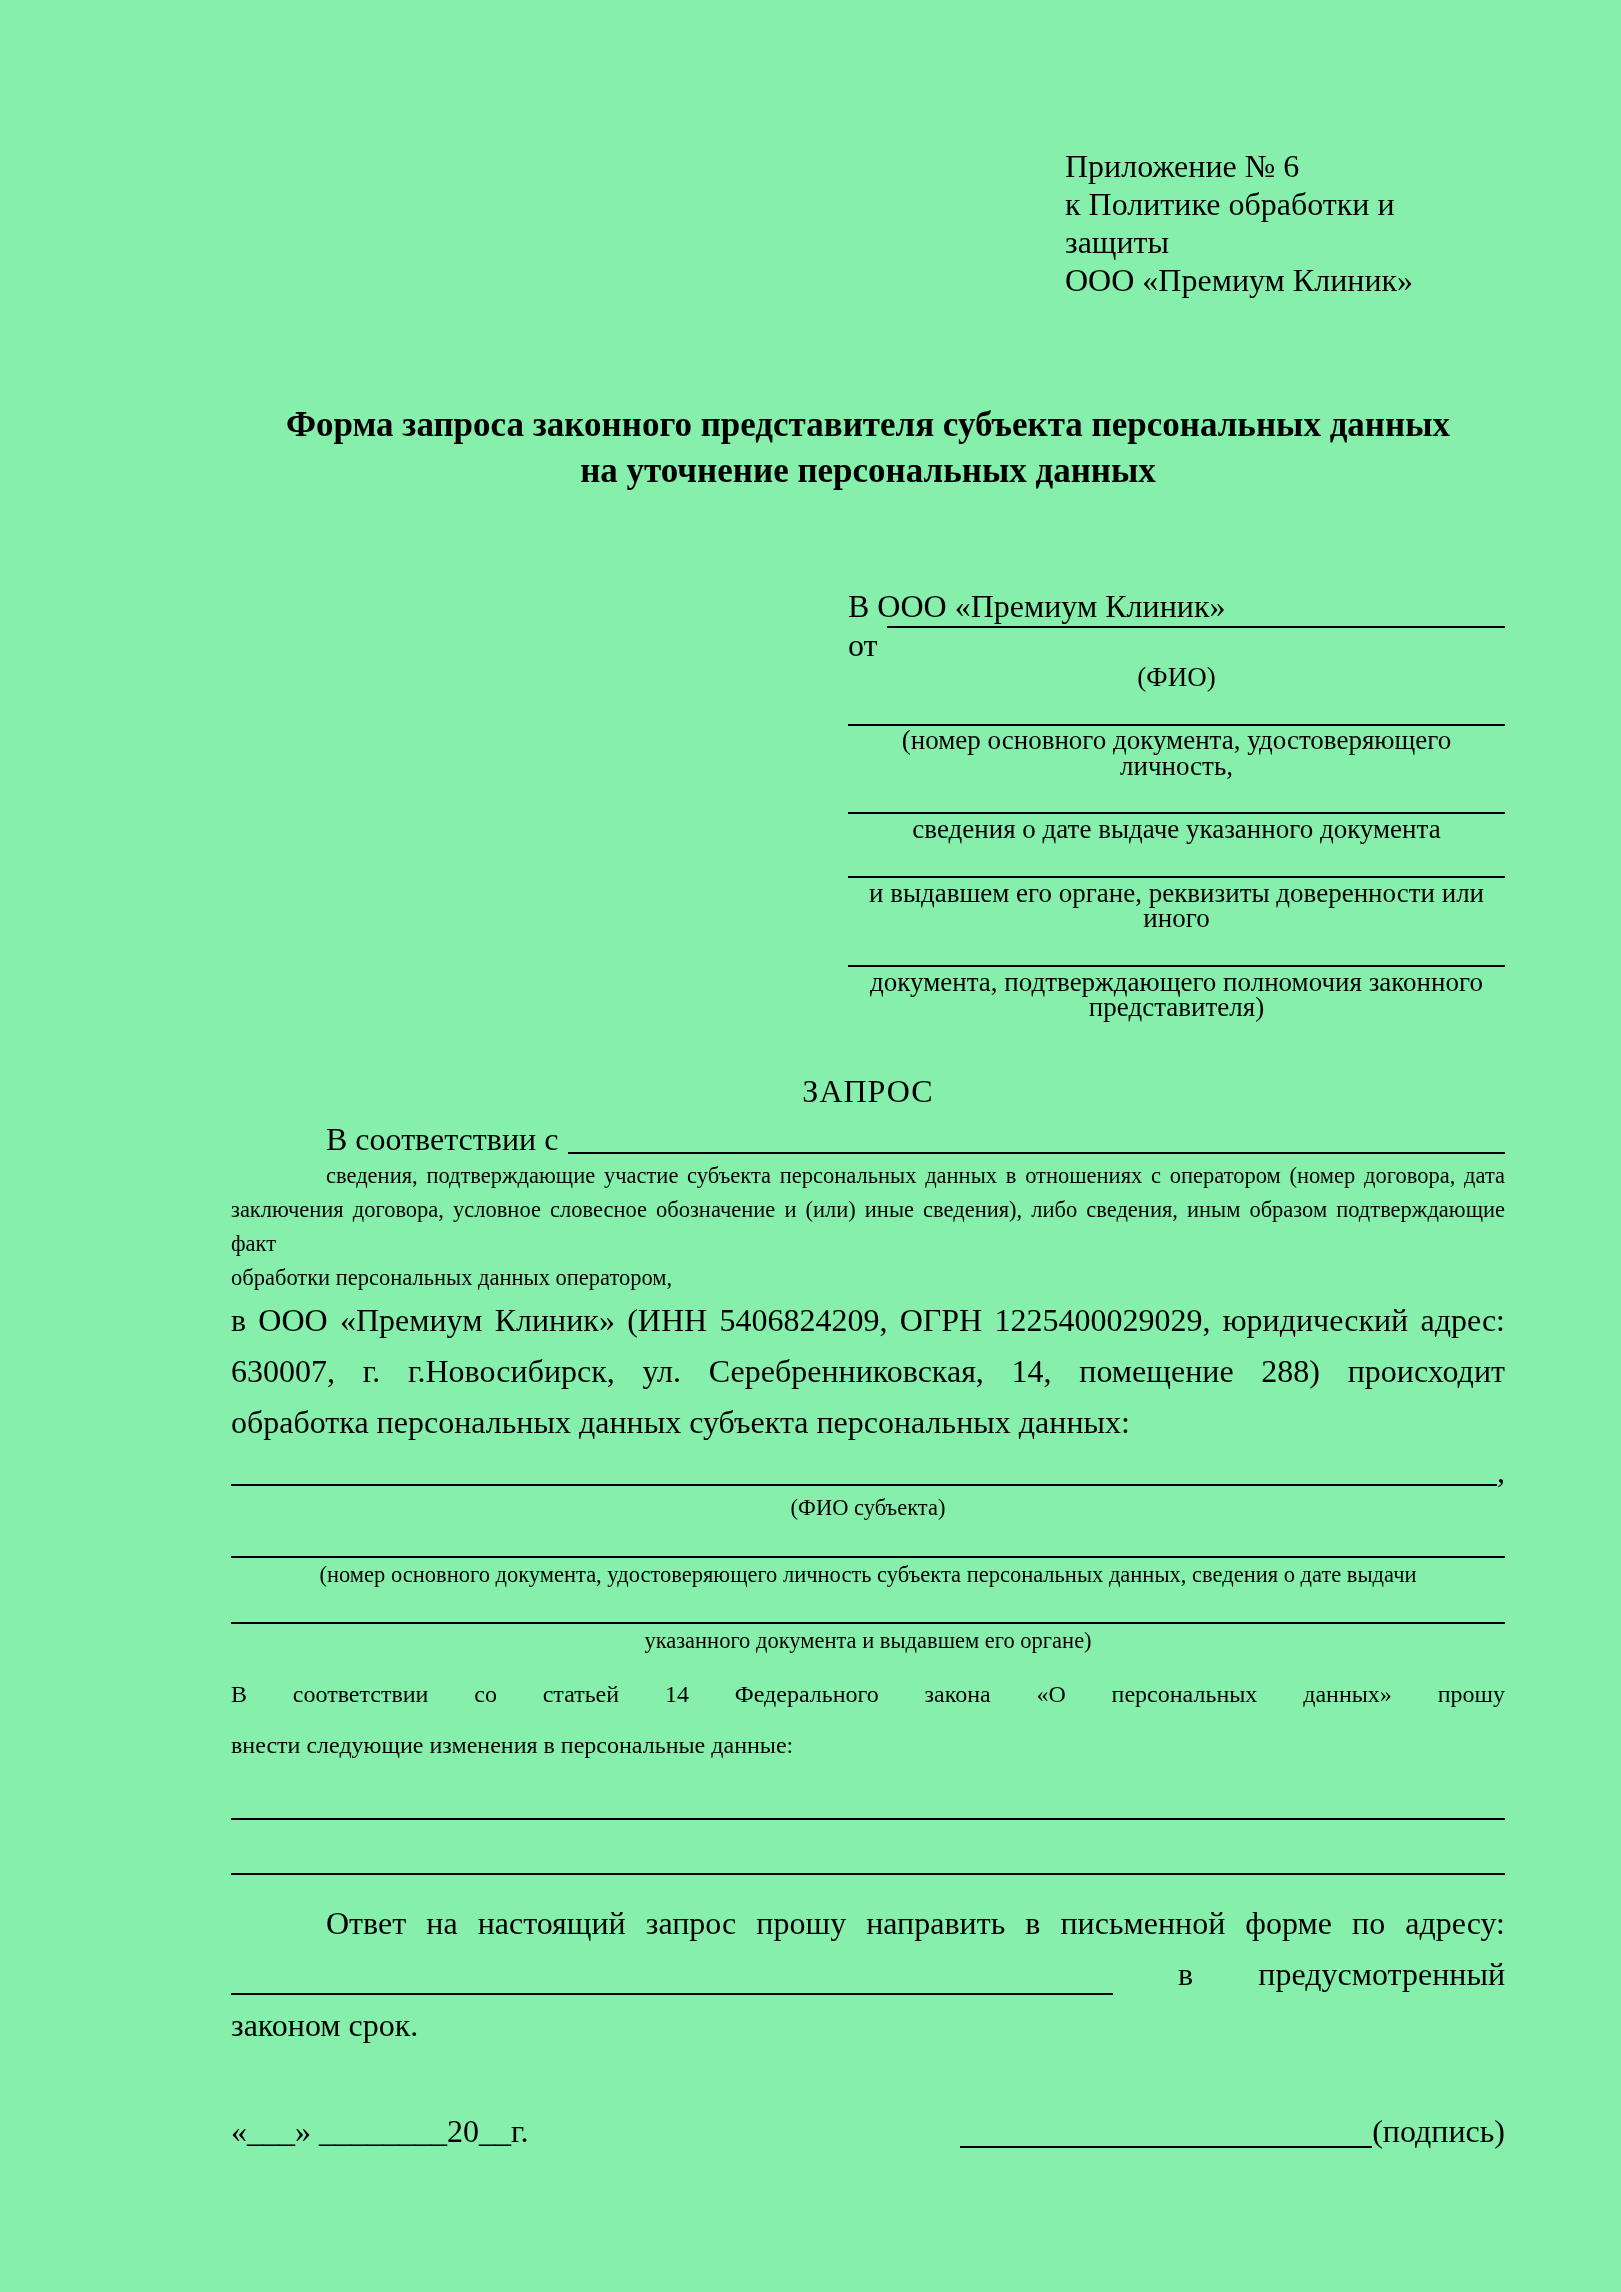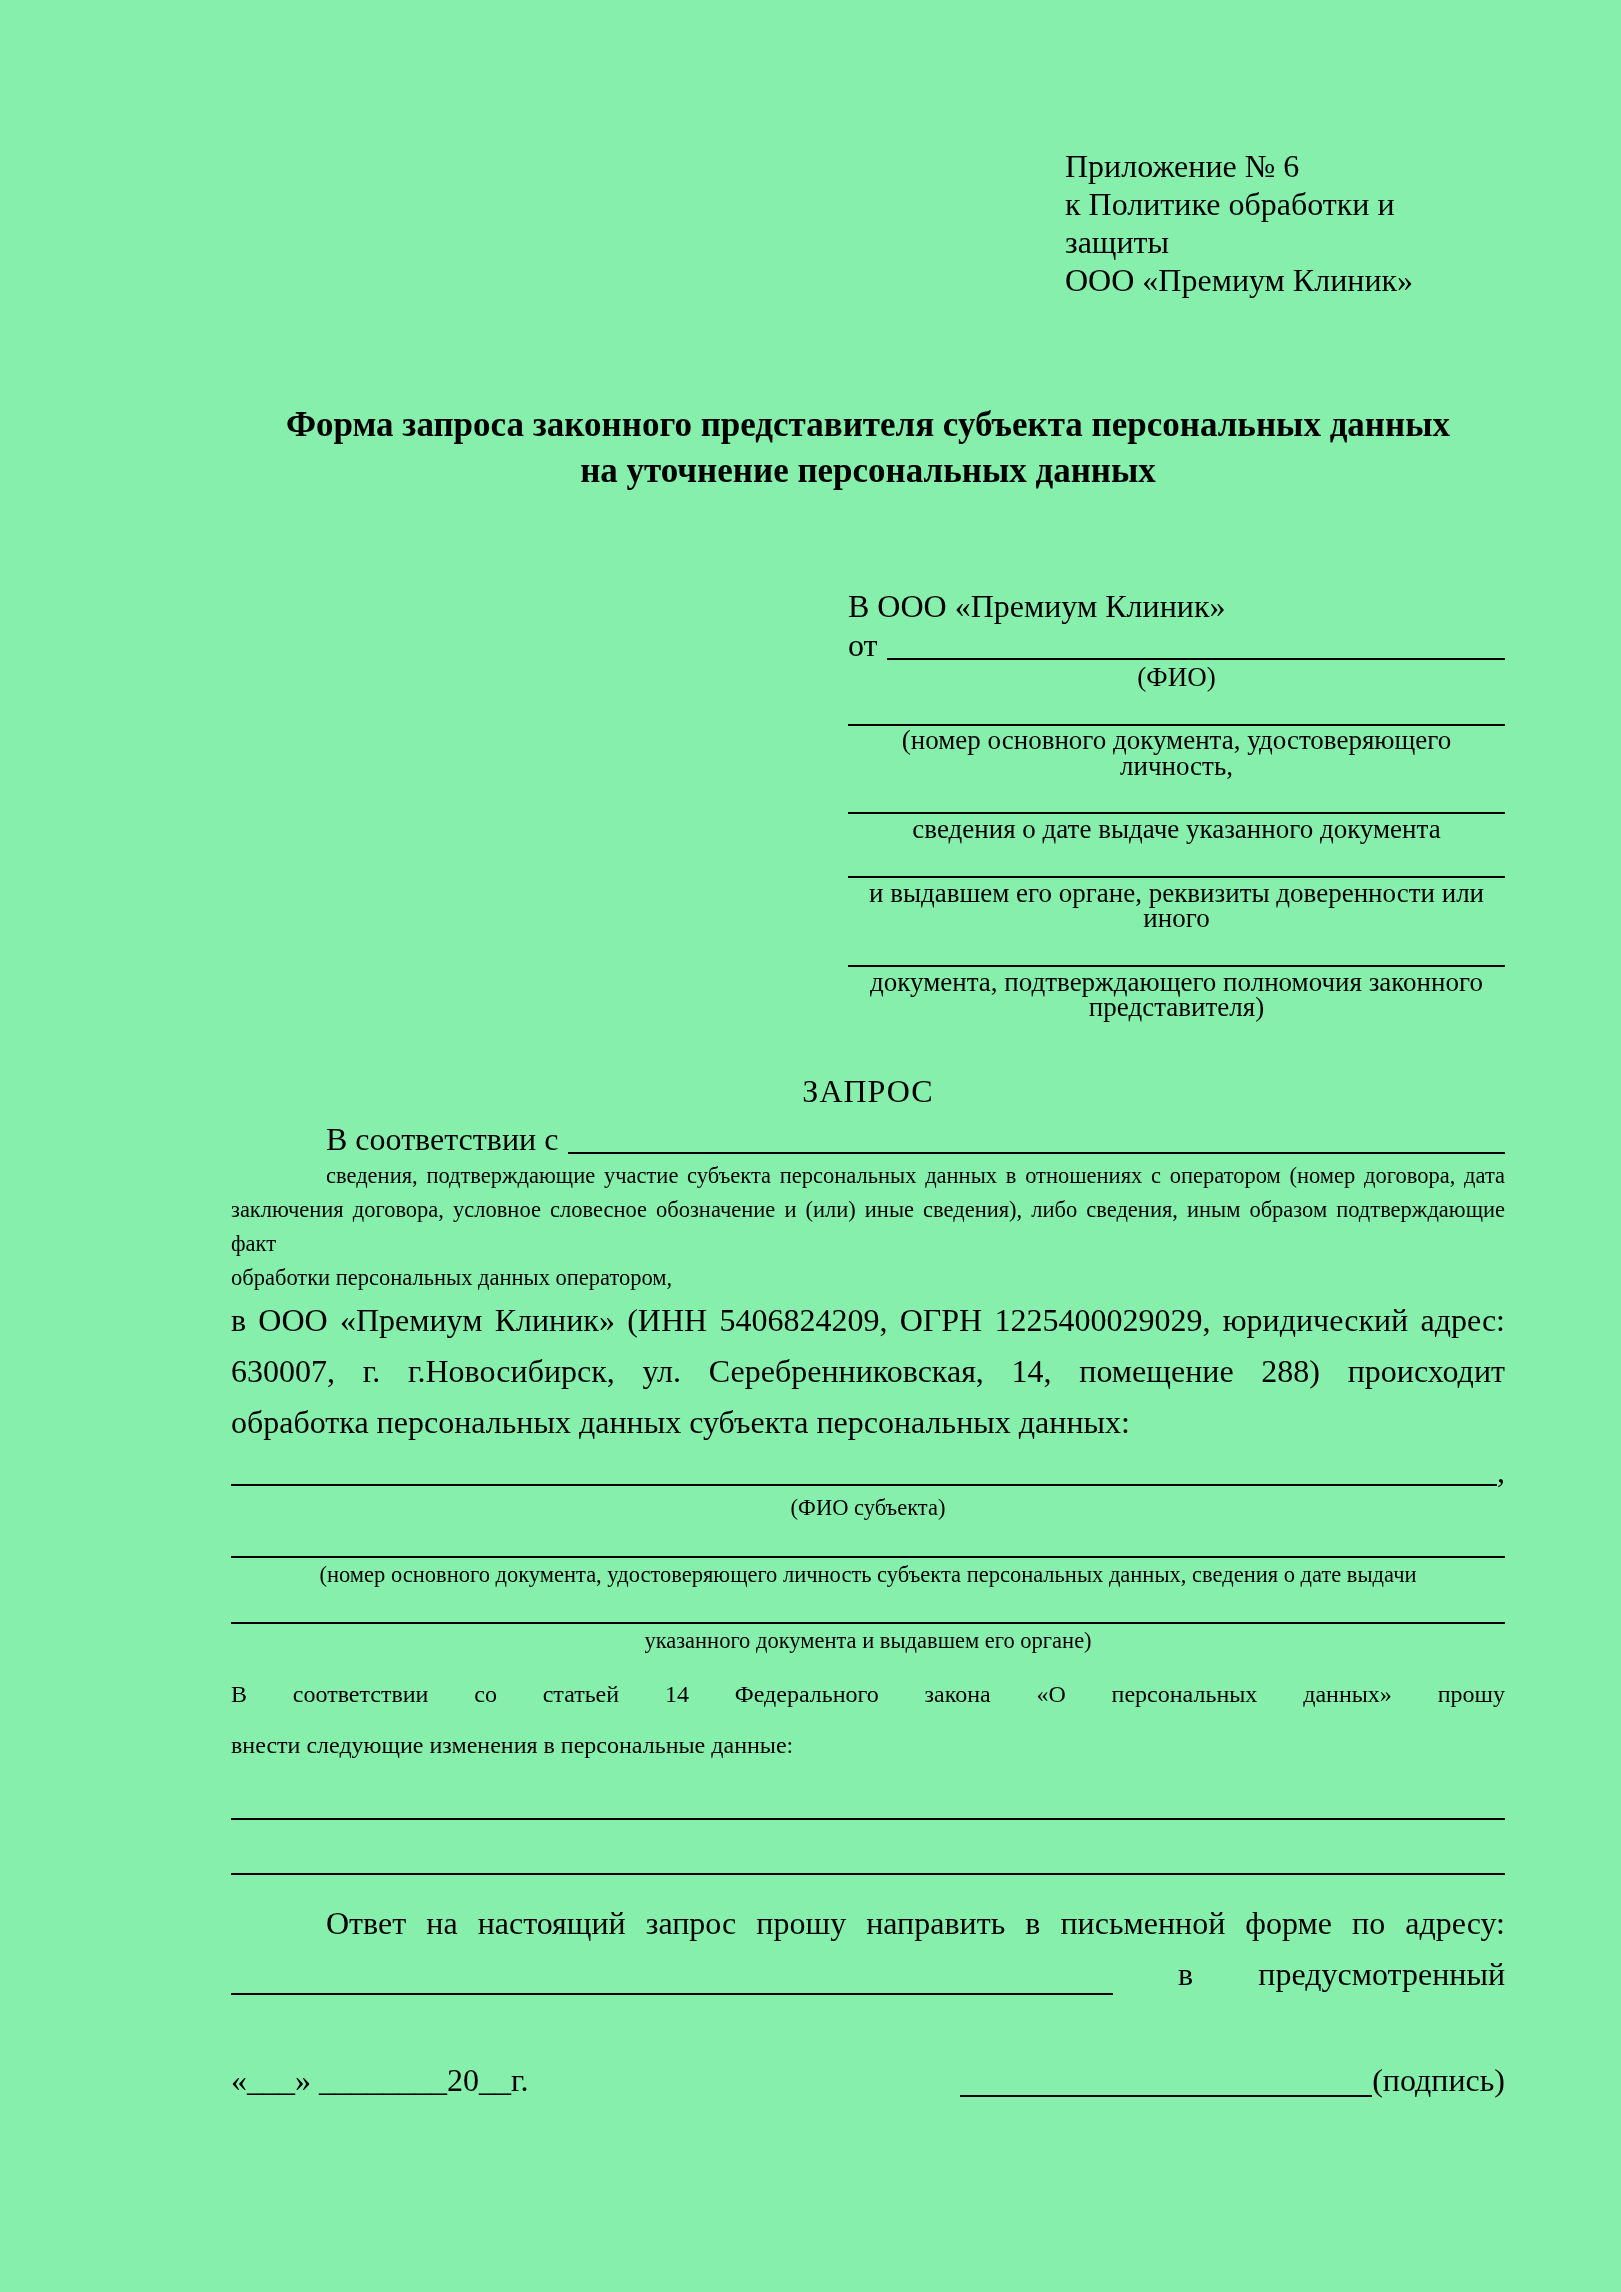--- a/index.html
+++ b/index.html
@@ -26,21 +26,21 @@
     text-align: center;
     font-size: 35px;
     font-weight: bold;
     line-height: 46px;
   }
   .title .title-line { display: block; }
 
   
   .addressee { margin-top: 93px; margin-left: 617px; width: 657px; font-size: 32px; }
   .addr-to { line-height: 39px; }
-  .from-row { display: flex; align-items: flex-end; line-height: 39px; }
+  .from-row { display: flex; align-items: flex-start; line-height: 39px; }
   .from-label { white-space: nowrap; }
   .fill { flex: 1 1 auto; border-bottom: 2.9px solid #000; margin-bottom: 4.9px; margin-left: 9.8px; min-height: 1px; }
   .small-cap { font-size: 27px; line-height: 25.5px; text-align: center; }
   .addr-field { margin-top: 33px; }
   .addr-field:first-of-type { margin-top: 29px; }
   .addr-line { height: 0; border-bottom: 2.9px solid #000; margin-bottom: 2.9px; }
 
   
   .request-heading { margin-top: 49px; font-size: 32px; line-height: 43px; text-align: center; letter-spacing: 1px; }
   .intro-row { display: flex; align-items: flex-end; font-size: 32px; line-height: 39px; margin-top: 7.8px; }
@@ -156,20 +156,21 @@
   <div class="blank-line b1"></div>
   <div class="blank-line b2"></div>
 
   <div class="answer">
     <div class="jline ind">Ответ на настоящий запрос прошу направить в письменной форме по адресу:</div>
     <div class="answer-mid">
       <span class="answer-fill"></span>
       <span>в</span>
       <span>предусмотренный</span>
     </div>
+    <div class="leftline">законом срок.</div>
   </div>
 
   <div class="footer-row">
     <div class="date-text">«___» ________20__г.</div>
     <div class="sig">
       <span class="sig-fill"></span>
       <span class="sig-cap">(подпись)</span>
     </div>
   </div>
 

